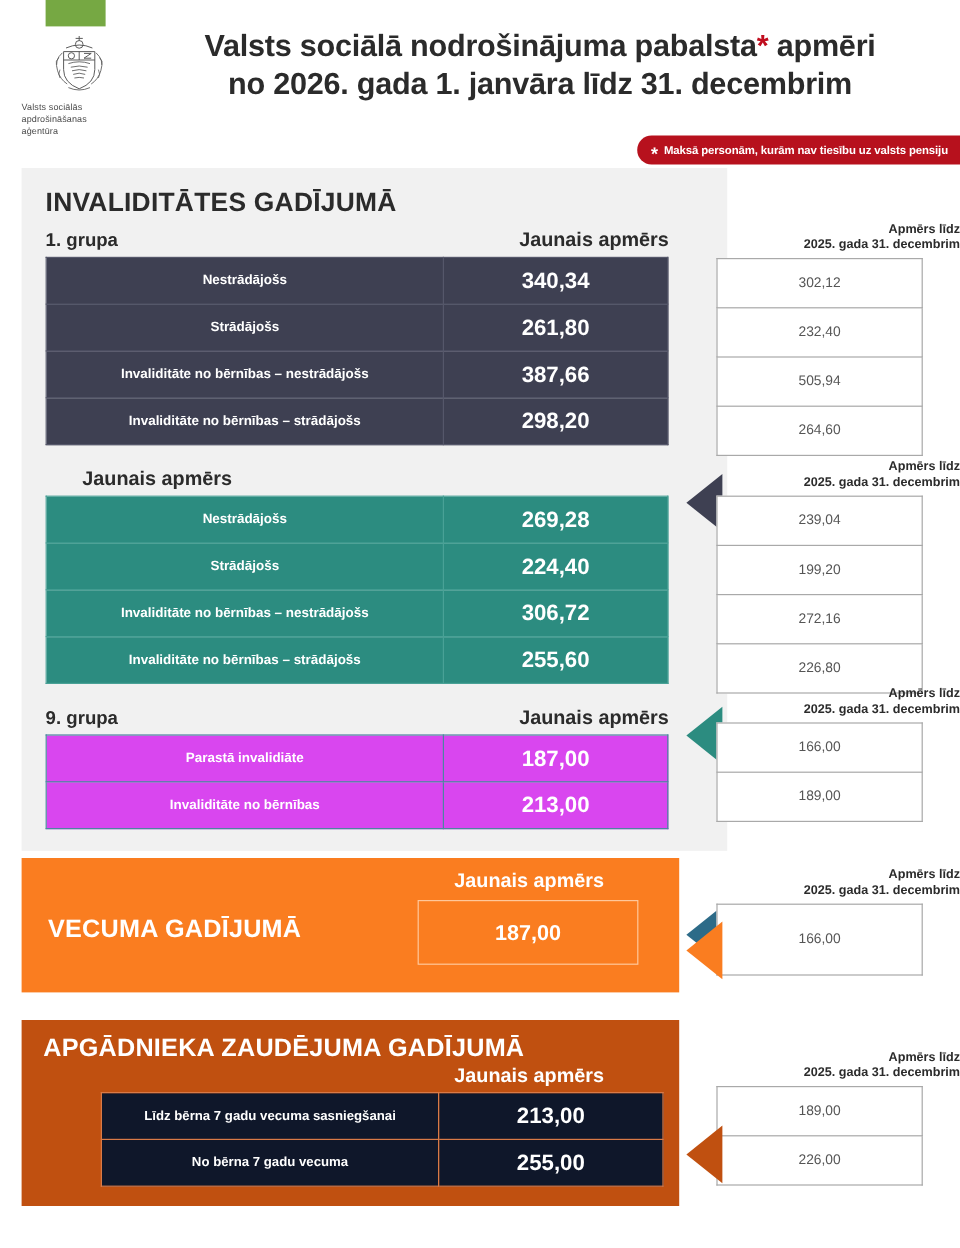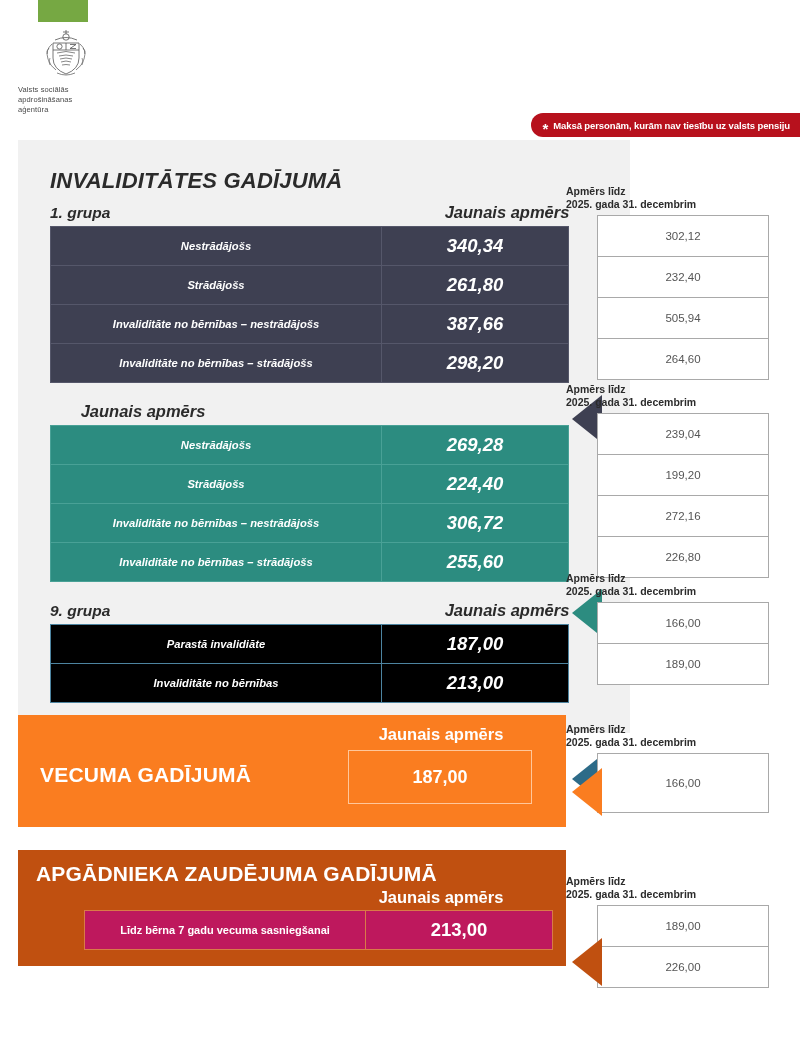--- a/index.html
+++ b/index.html
@@ -84,22 +84,21 @@
   .section {
     position: relative;
   }
 
   
   .grey-panel {
     position: absolute;
     left: 18px; top: 0;
     width: 580px;
     background: #f1f1f1;
-    padding: 16px;
-    font-style: italic;
+    padding: 4px;
   }
   .panel-title {
     font-size: 22px;
     font-weight: bold;
     color: #2b2b2b;
     padding: 12px 0 4px 16px;
     letter-spacing: 0.2px;
   }
   .group-head {
     display: flex;
@@ -140,30 +139,30 @@
   }
   td.val {
     color: #ffffff;
     font-size: 18.5px;
     font-weight: bold;
     width: 186px;
   }
 
   .t-dark td { background: #3e4052; border: 1px solid #55576a; }
   .t-teal td { background: #2c8c80; border: 1px solid #49a196; }
-  .t-blue td { background: #000000; border: 1px solid #4d84a0; }
-  .t-dorange td { background: #be185d; border: 1px solid #d9highlight; margin-top: 31px; }
+  .t-blue td { background: #d946ef; border: 1px solid #4d84a0; }
+  .t-dorange td { background: #0f172a; border: 1px solid #d9highlight; margin-top: 31px; }
   .t-dorange td { border: 1px solid #d97a47; }
 
   
   .old-head {
     font-size: 10.5px;
     font-weight: bold;
     color: #2b2b2b;
-    text-align: left;
+    text-align: right;
     line-height: 13px;
     margin-bottom: 4px;
   }
   table.otab {
     border-collapse: collapse;
     width: 172px;
     margin: 0 auto;
     table-layout: fixed;
     background: #ffffff;
   }
@@ -292,20 +291,26 @@
         </g>
       </svg>
     </div>
     <div class="logo-caption">
       <div>Valsts sociālās</div>
       <div>apdrošināšanas</div>
       <div>aģentūra</div>
     </div>
   </div>
 
+  <div class="title-wrap">
+    <div class="title-line">
+      <span>Valsts sociālā nodrošinājuma pabalsta</span><span class="title-star">*</span><span> apmēri</span>
+    </div>
+    <div class="title-line">no 2026. gada 1. janvāra līdz 31. decembrim</div>
+  </div>
 
   <div class="footnote-pill">
     <span class="footnote-star">*</span>
     <span>Maksā personām, kurām nav tiesību uz valsts pensiju</span>
   </div>
 </div>
 
 <div class="section" style="height:575px;">
 
   <div class="grey-panel">
@@ -471,20 +476,24 @@
 <div class="section" style="height:175px;">
   <div class="dorange-band" style="top:0;">
     <div class="band-title">APGĀDNIEKA ZAUDĒJUMA GADĪJUMĀ</div>
     <div class="band-head">Jaunais apmērs</div>
     <table class="dtab narrow t-dorange" style="margin-bottom:6px;">
       <tbody>
           <tr>
         <td class="lbl">Līdz bērna 7 gadu vecuma sasniegšanai</td>
         <td class="val">213,00</td>
       </tr>
+      <tr>
+        <td class="lbl">No bērna 7 gadu vecuma</td>
+        <td class="val">255,00</td>
+      </tr>
     </tbody>
       </table>
   </div>
 
   <div style="position:absolute; left:566px; top:25px; width:234px;">
     <div class="old-head">
       <div>Apmērs līdz</div>
       <div>2025. gada 31. decembrim</div>
     </div>
     <table class="otab">

